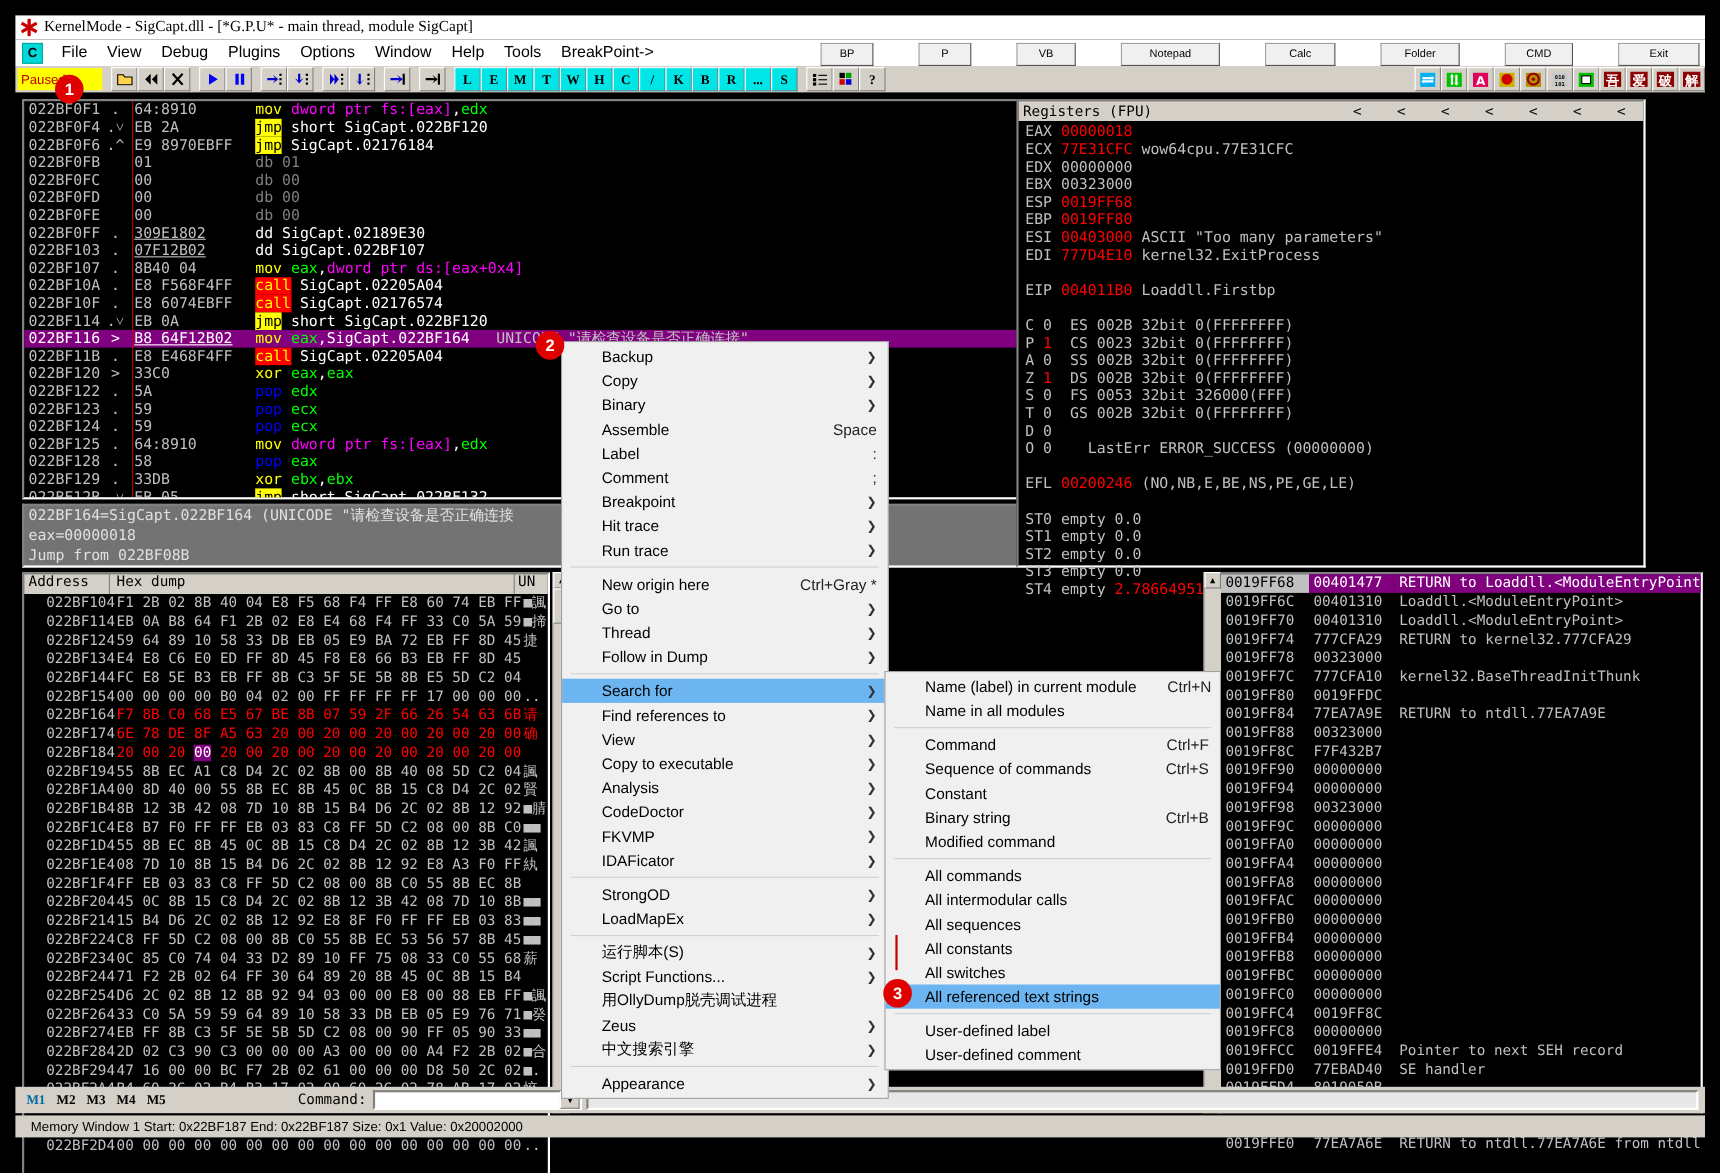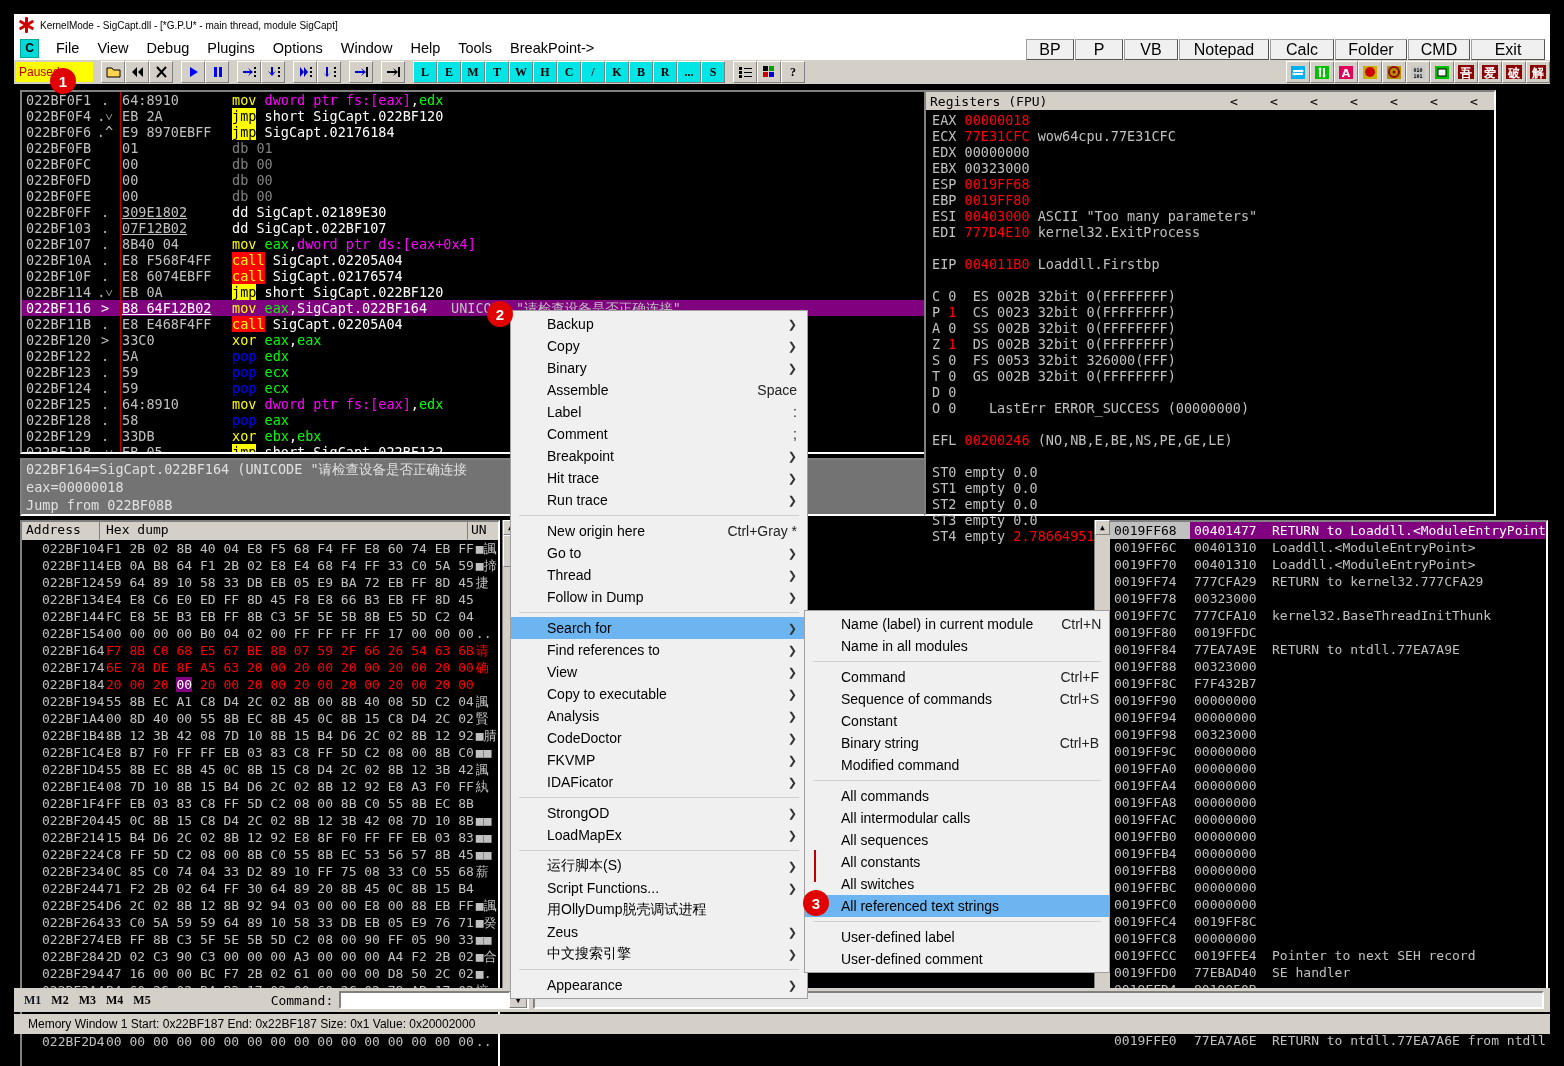--- a/index.html
+++ b/index.html
@@ -1,37 +1,37 @@
 <!DOCTYPE html>
 <html><head>
 <meta charset="utf-8">
 <style>
   html,body{margin:0;padding:0;background:#000;}
   body{width:1564px;height:1066px;overflow:hidden;font-family:"DejaVu Sans Mono",monospace;}
   #app{position:absolute;left:14px;top:14px;width:1536px;height:1024px;background:#000;}
 
   
-  .titlebar{height:22px;background:#fff;color:#000;font-family:Liberation Sans, sans-serif;font-size:10px;
+  .titlebar{height:22px;background:#fff;color:#000;font-family:Liberation Serif, serif;font-size:14px;
             display:flex;align-items:center;gap:6px;padding-left:4px;}
   .tb-icon{width:16px;height:16px;position:relative;flex:none;}
   .tb-icon:before,.tb-icon:after{content:"";position:absolute;left:7px;top:0;width:3px;height:16px;background:#c00;border-radius:1px;}
   .tb-icon:after{background:#c00;transform:rotate(60deg);}
   .tb-icon span{position:absolute;left:7px;top:0;width:3px;height:16px;background:#c00;transform:rotate(-60deg);}
 
   
   .menubar{height:24px;background:#fff;display:flex;align-items:center;font-family:"Liberation Sans",sans-serif;
            font-size:14.5px;color:#000;padding-left:6px;gap:0;}
   .menubar .mlogo{width:17px;height:17px;background:#00d9d9;color:#000;font-weight:bold;font-size:12px;
                   display:flex;align-items:center;justify-content:center;margin-right:8px;border:1px solid #0a9;}
   .menubar .mi{padding:0 9px;cursor:default;}
 
   .topbtns{position:absolute;right:4px;top:24px;height:23px;display:flex;align-items:center;}
-  .topbtn{font-family:"Liberation Sans",sans-serif;font-size:16px;background:#f0f0f0;border:1px solid #a0a0a0;
+  .topbtn{font-family:"Liberation Sans",sans-serif;font-size:10px;background:#f0f0f0;border:1px solid #a0a0a0;
           border-right-color:#555;border-bottom-color:#555;height:19px;display:flex;align-items:center;
-          justify-content:center;padding:0 8px;margin-right:1px;color:#000;}
+          justify-content:center;padding:0 8px;margin-right:1px;color:#000;margin-left:40px;}
 
   
   .toolbar{height:24px;background:#d4d0c8;display:flex;align-items:center;position:relative;}
   .paused{width:74px;height:20px;background:#ffff00;color:#c00000;font-family:"Liberation Sans",sans-serif;
           font-size:12px;display:flex;align-items:center;padding-left:3px;margin-left:2px;}
   .tbtn{width:22px;height:20px;background:#d4d0c8;border:1px solid #d4d0c8;display:flex;align-items:center;
         justify-content:center;font-size:12px;color:#000;font-family:"Liberation Serif",serif;font-weight:bold;}
   .tbtn.raised{border-top-color:#fff;border-left-color:#fff;border-right-color:#808080;border-bottom-color:#808080;}
   .tgap{width:8px;}
   .cy{background:#00e5e5;}
@@ -92,21 +92,21 @@
   .srow.first .s-val,.srow.first .s-cmt{background:#800080;color:#fff;}
 
   
   .sbar{position:absolute;width:15px;background:#d4d0c8;border-left:1px solid #808080;}
   .sbtn{height:15px;background:#d4d0c8;border:1px solid;border-color:#fff #808080 #808080 #fff;
         display:flex;align-items:center;justify-content:center;font-size:8px;box-sizing:border-box;}
   .sthumb{background:#d4d0c8;border:1px solid;border-color:#fff #808080 #808080 #fff;}
 
   
   .botbar{position:absolute;left:0;bottom:26px;width:1536px;height:24px;background:#d4d0c8;display:flex;align-items:center;}
-  .mlbl{color:#0f172a;font-family:"Liberation Serif",serif;font-weight:bold;font-size:12px;margin-left:10px;}
+  .mlbl{color:#0369a1;font-family:"Liberation Serif",serif;font-weight:bold;font-size:12px;margin-left:10px;}
   .mlbl.g{color:#000;}
   .cmdlbl{font-family:"DejaVu Sans Mono",monospace;font-size:13px;color:#000;margin-left:120px;}
   .cmdbox{margin-left:6px;width:190px;height:18px;background:#fff;border:2px solid;
           border-color:#808080 #fff #fff #808080;display:flex;align-items:center;box-sizing:border-box;}
   .cmdbox .arrow{margin-left:auto;width:16px;height:14px;background:#d4d0c8;border:1px solid;
                  border-color:#fff #808080 #808080 #fff;display:flex;align-items:center;justify-content:center;font-size:8px;}
   .cmdbox2{margin-left:4px;flex:1;margin-right:6px;height:18px;background:#e8e8e8;border:2px solid;
            border-color:#808080 #fff #fff #808080;box-sizing:border-box;}
   .statusbar{position:absolute;left:0;bottom:4px;width:1536px;height:20px;background:#d4d0c8;
              font-family:"Liberation Sans",sans-serif;font-size:12px;color:#000;display:flex;align-items:center;padding-left:14px;box-sizing:border-box;}

